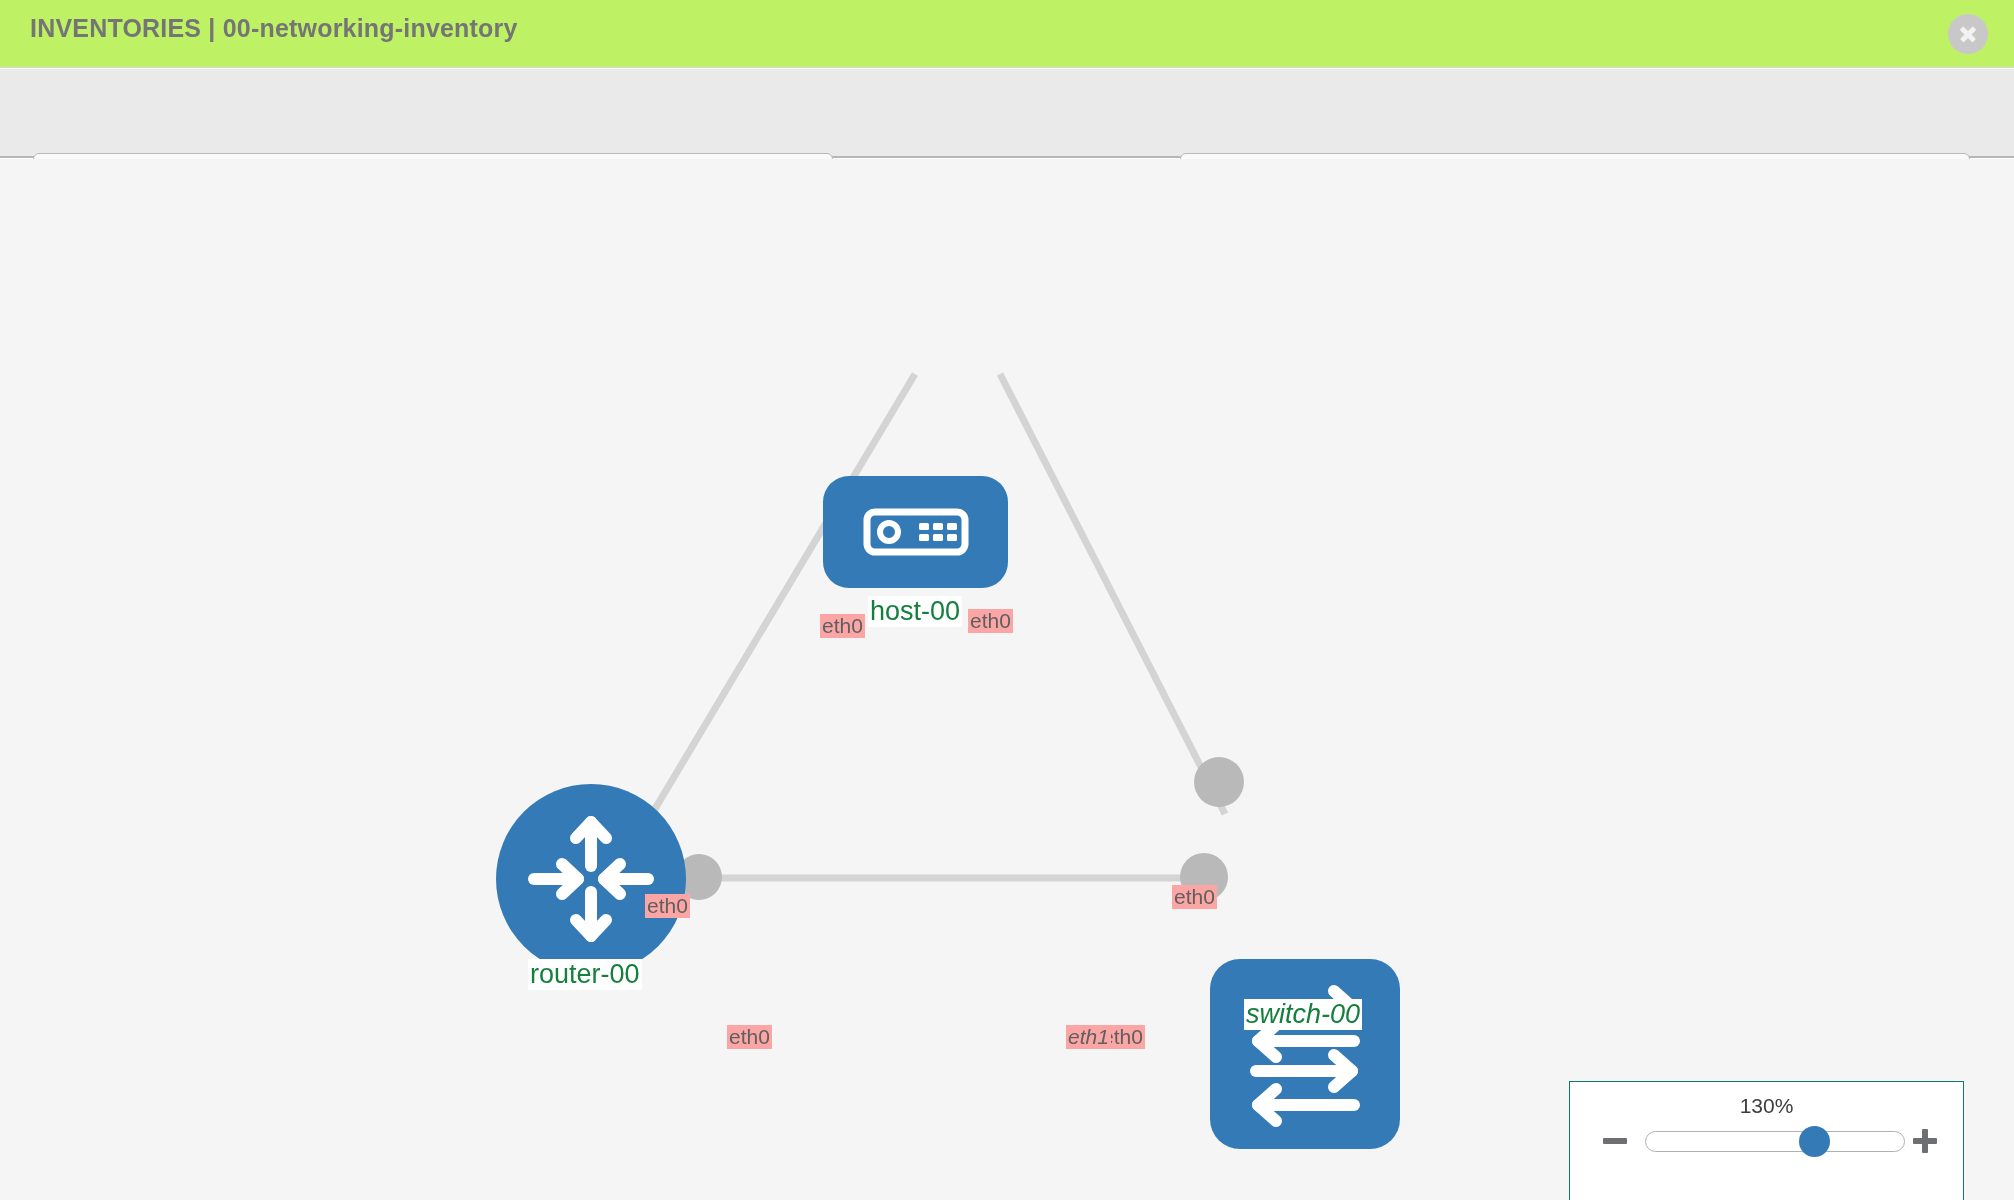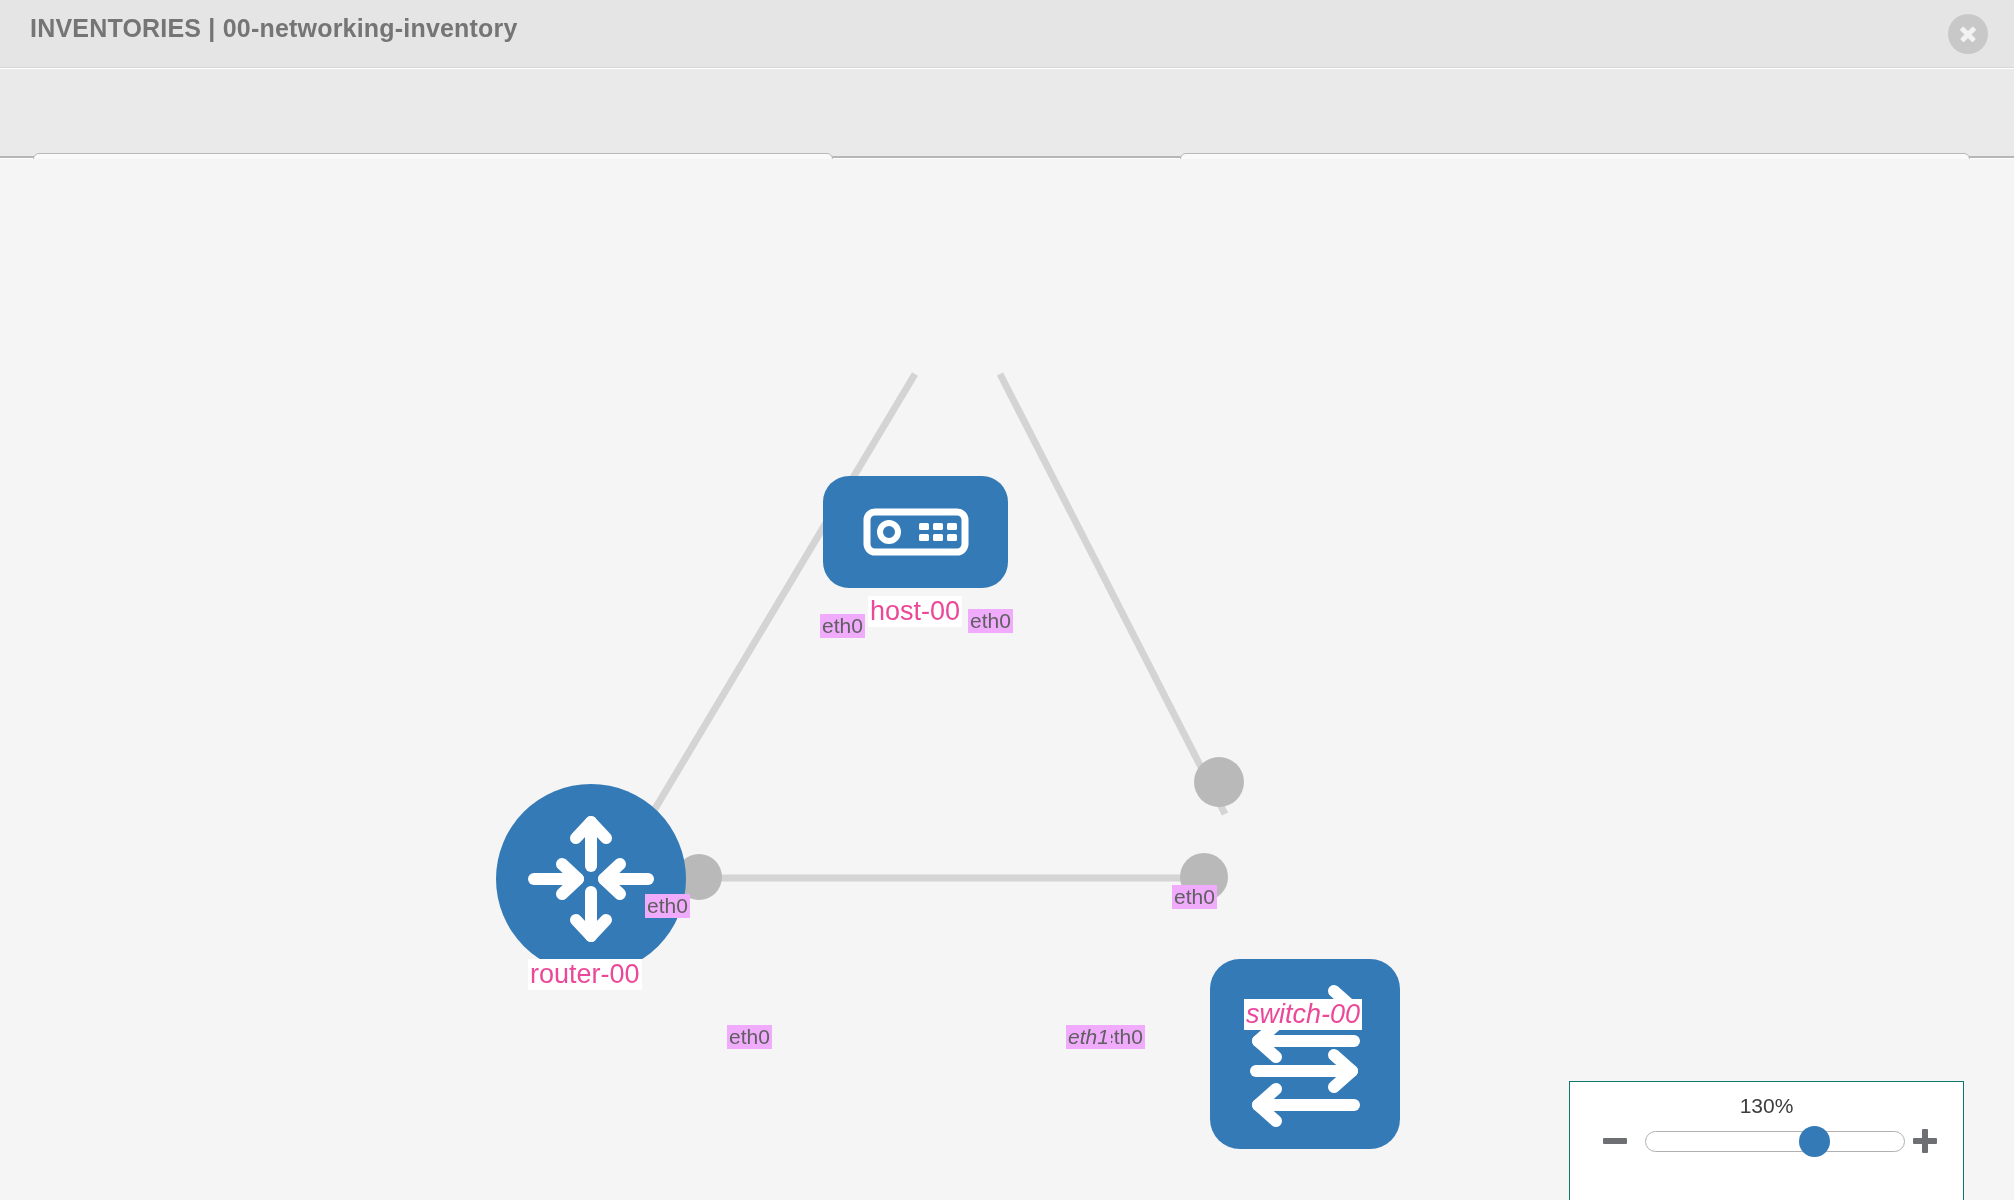--- a/index.html
+++ b/index.html
@@ -8,21 +8,21 @@
     width: 2014px; height: 1200px;
     background: #ffffff;
     font-family: "Liberation Sans", sans-serif;
     overflow: hidden;
   }
 
   
   .header {
     position: absolute; left: 0; top: 0;
     width: 2014px; height: 68px;
-    background: #e5e5e5;
+    background: #bef264;
     border-bottom: 1px solid #d7d7d7;
   }
   .page-title {
     position: absolute; left: 30px; top: 14px;
     font-size: 25px; font-weight: bold;
     color: #757575; letter-spacing: 0.2px;
     white-space: nowrap;
   }
   .close-btn {
     position: absolute; right: 26px; top: 14px;
@@ -81,28 +81,28 @@
     position: absolute; left: 0; top: 159px;
     width: 2014px; height: 1041px;
     background: #f5f5f5;
     overflow: hidden;
   }
   .topology-svg { position: absolute; left: 0; top: 0; }
 
   .edge-label {
     position: absolute;
     font-size: 21px; color: #5f5f5f;
-    background: #f0abfc;
+    background: #fca5a5;
     padding: 0 2px;
     white-space: nowrap;
     line-height: 1.15;
   }
   .node-label {
     position: absolute;
-    font-size: 27px; color: #ec4899;
+    font-size: 27px; color: #15803d;
     background: #ffffff;
     padding: 0 2px;
     white-space: nowrap;
     line-height: 1.15;
   }
   .node {
     position: absolute;
     background: #337ab7;
     cursor: pointer;
   }

